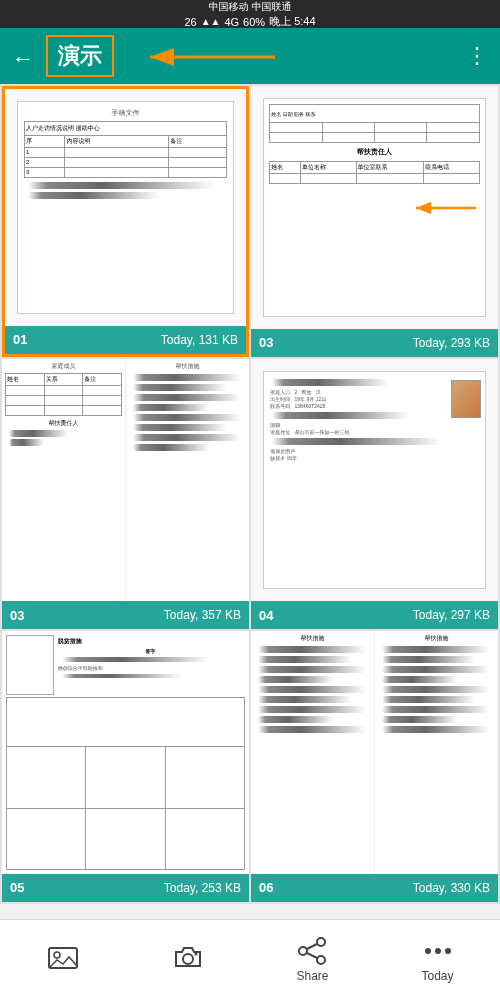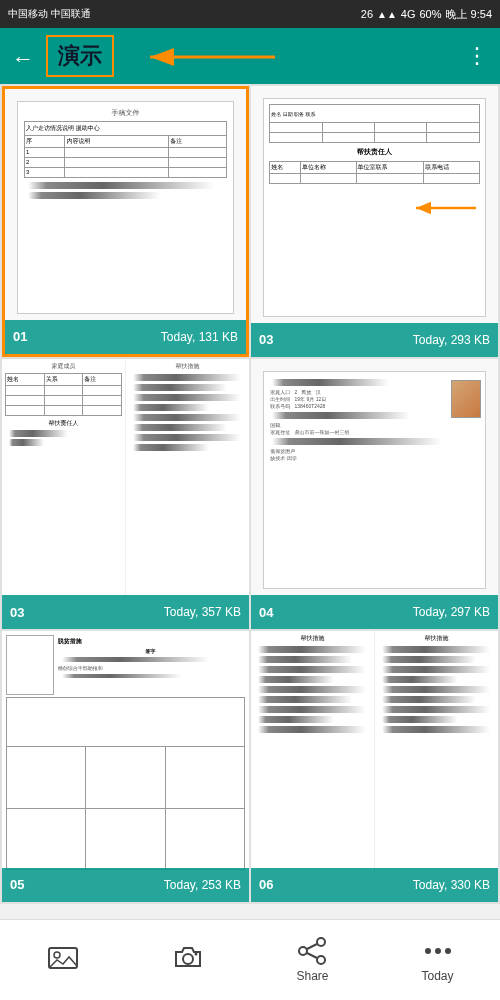--- a/index.html
+++ b/index.html
@@ -16,20 +16,21 @@
     .status-bar {
       width: 100%;
       height: 28px;
       background: #2a2a2a;
       display: flex;
       align-items: center;
       justify-content: space-between;
       padding: 0 8px;
       color: white;
       font-size: 11px;
+      flex-direction: column;
     }
     .status-left { display: flex; gap: 4px; align-items: center; }
     .status-right { display: flex; gap: 4px; align-items: center; font-size: 11px; }
 
     
     .top-bar {
       width: 100%;
       height: 56px;
       background: #009688;
       display: flex;
@@ -39,21 +40,21 @@
     }
     .back-btn {
       color: white;
       font-size: 22px;
       cursor: pointer;
       margin-right: 12px;
     }
     .title-box {
       border: 2.5px solid #FF8C00;
       padding: 4px 10px;
-      color: #0f172a;
+      color: #ffffff;
       font-size: 22px;
       font-weight: bold;
       background: transparent;
     }
     .orange-arrow {
       position: absolute;
       left: 140px;
       top: 14px;
     }
     .more-btn {
@@ -107,21 +108,21 @@
       position: relative;
       padding: 4px;
     }
 
     
     .grid-label {
       position: absolute;
       bottom: 0;
       left: 0;
       right: 0;
-      height: 34px;
+      height: 28px;
       background: rgba(0,150,136,0.85);
       display: flex;
       align-items: center;
       padding: 0 8px;
       color: white;
       font-size: 12px;
       justify-content: space-between;
     }
     .grid-num {
       font-weight: bold;
@@ -200,21 +201,21 @@
 
 <div class="status-bar">
   <div class="status-left">
     <span style="font-size:10px;">中国移动  中国联通</span>
   </div>
   <div class="status-right">
     <span>26</span>
     <span style="font-size:10px;">▲▲</span>
     <span>4G</span>
     <span>60%</span>
-    <span>晚上 9:54</span>
+    <span>晚上 5:44</span>
   </div>
 </div>
 
 <div class="top-bar">
   <span class="back-btn">←</span>
   <div class="title-box">演示</div>
 
   <svg class="orange-arrow" width="140" height="30">
     <defs>
       <marker id="arrowhead" markerWidth="8" markerHeight="6" refX="8" refY="3" orient="auto">

